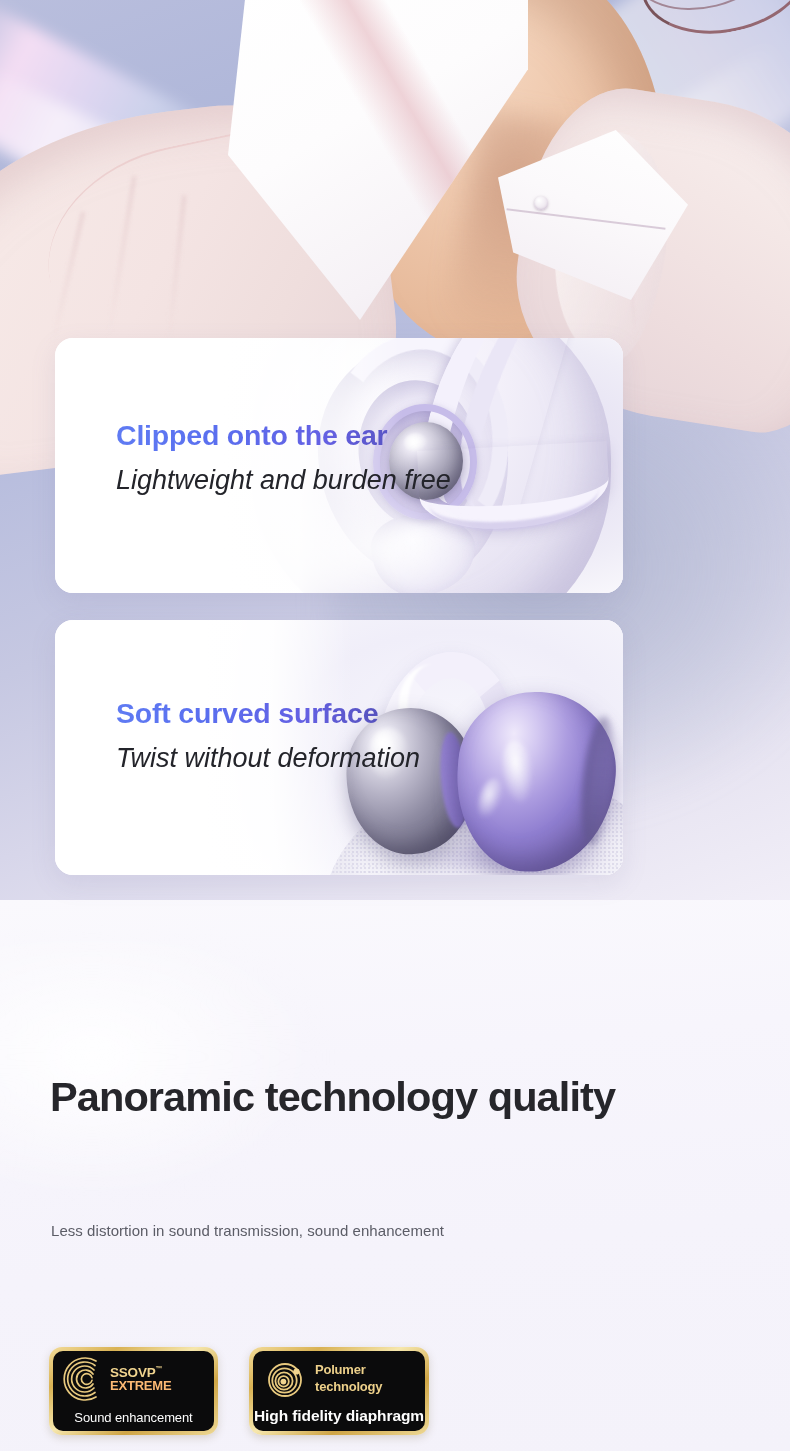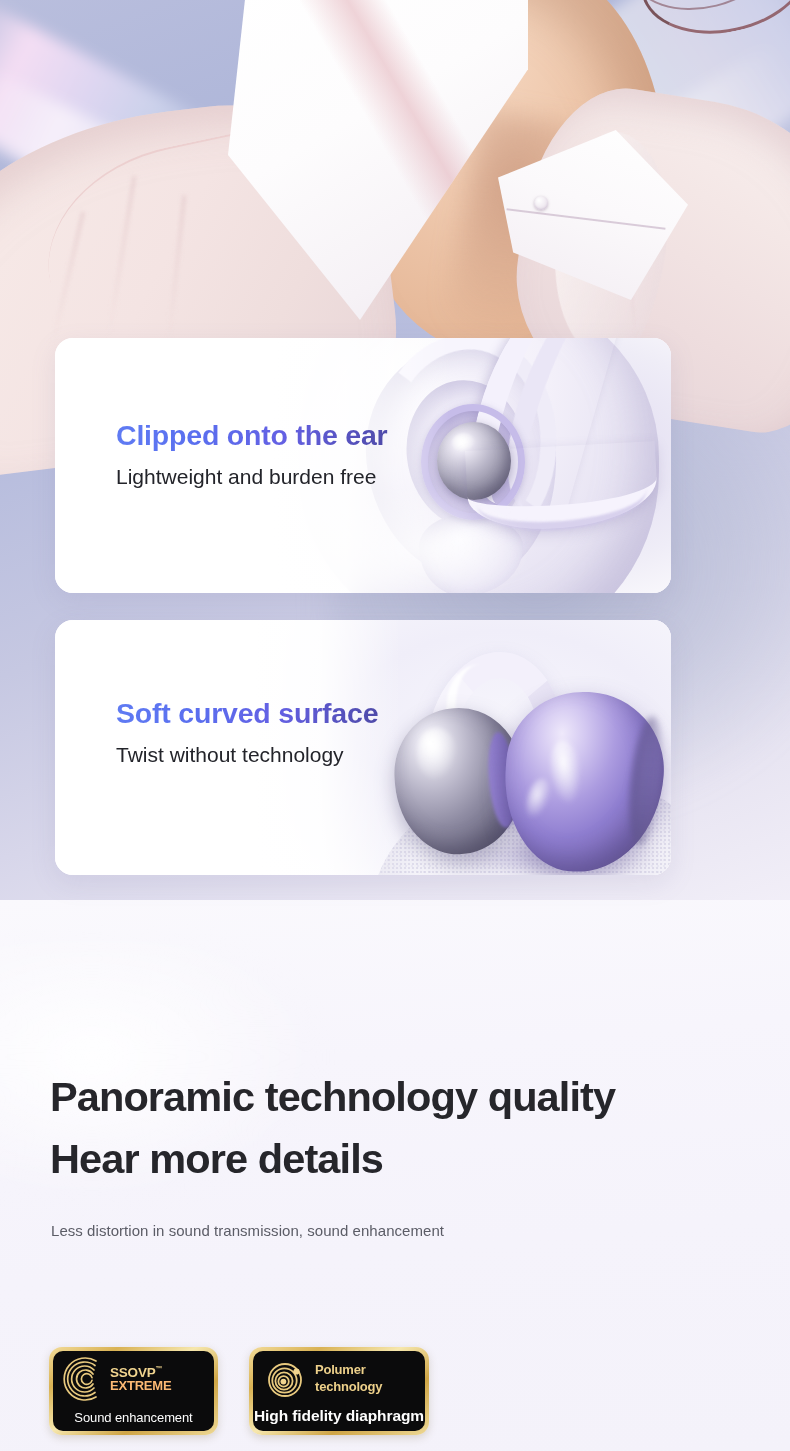--- a/index.html
+++ b/index.html
@@ -227,21 +227,21 @@
     width:160px; height:2px;
     background:rgba(205,188,205,.75);
     transform:rotate(7deg);
     filter:blur(.5px);
   }
 
   
   .card {
     position:absolute;
     left:55px;
-    width:616px;
+    width:568px;
     height:255px;
     background:#fff;
     border-radius:18px;
     box-shadow:0 8px 26px rgba(125,118,165,.13);
     overflow:hidden;
   }
   .card-1 { top:338px; }
   .card-2 { top:620px; }
 
   .card-inner-wash {
@@ -264,24 +264,25 @@
     line-height:1.1;
     background:linear-gradient(95deg,#5f7bf3 0%, #5a6fef 30%, #6460e3 62%, #4e4aa8 100%);
     -webkit-background-clip:text;
     background-clip:text;
     color:transparent;
     -webkit-text-fill-color:transparent;
     white-space:nowrap;
   }
   .card-sub {
     margin-top:14px;
-    font-size:21px;
+    font-size:27px;
     color:#23242a;
     line-height:1.15;
     white-space:nowrap;
+    font-style:italic;
   }
 
   
   .art1 { position:absolute; right:0; top:0; width:400px; height:255px; overflow:hidden; z-index:2; }
   .art1-bg {
     position:absolute; inset:0;
     background:
       radial-gradient(ellipse at 62% 46%, #efecf8 0%, #e6e2f3 34%, #efedf7 62%, #fbfafd 88%, #ffffff 100%);
   }
   .ear-head {
@@ -712,27 +713,26 @@
       <div class="bud-l-band"></div>
       <div class="bud-r"></div>
       <div class="bud-r-edge"></div>
       <div class="bud-r-hl1"></div>
       <div class="bud-r-hl2"></div>
       <div class="art2-fade"></div>
     </div>
 
     <div class="card-text">
       <div class="card-title">Soft curved surface</div>
-      <div class="card-sub">Twist without technology</div>
+      <div class="card-sub">Twist without deformation</div>
     </div>
   </div>
 
   <div class="headline">
     <span class="hl-line">Panoramic technology quality</span>
-    <span class="hl-line">Hear more details</span>
   </div>
 
   <div class="bodytext">
     <span>Less distortion in sound transmission, sound enhancement</span>
   </div>
 
   <div class="badges">
 
     <div class="badge badge-1">
       <div class="badge-body">

